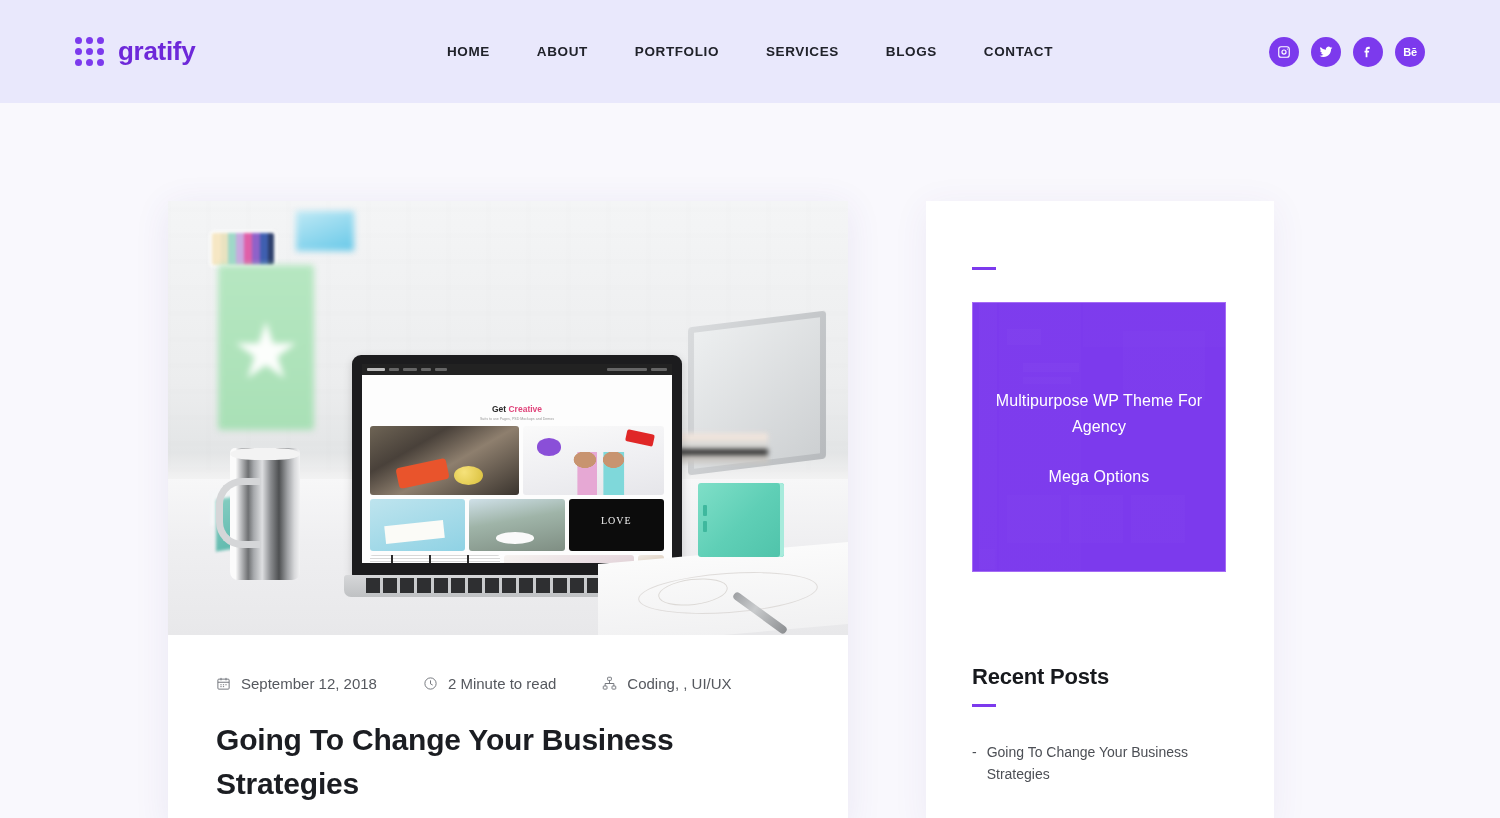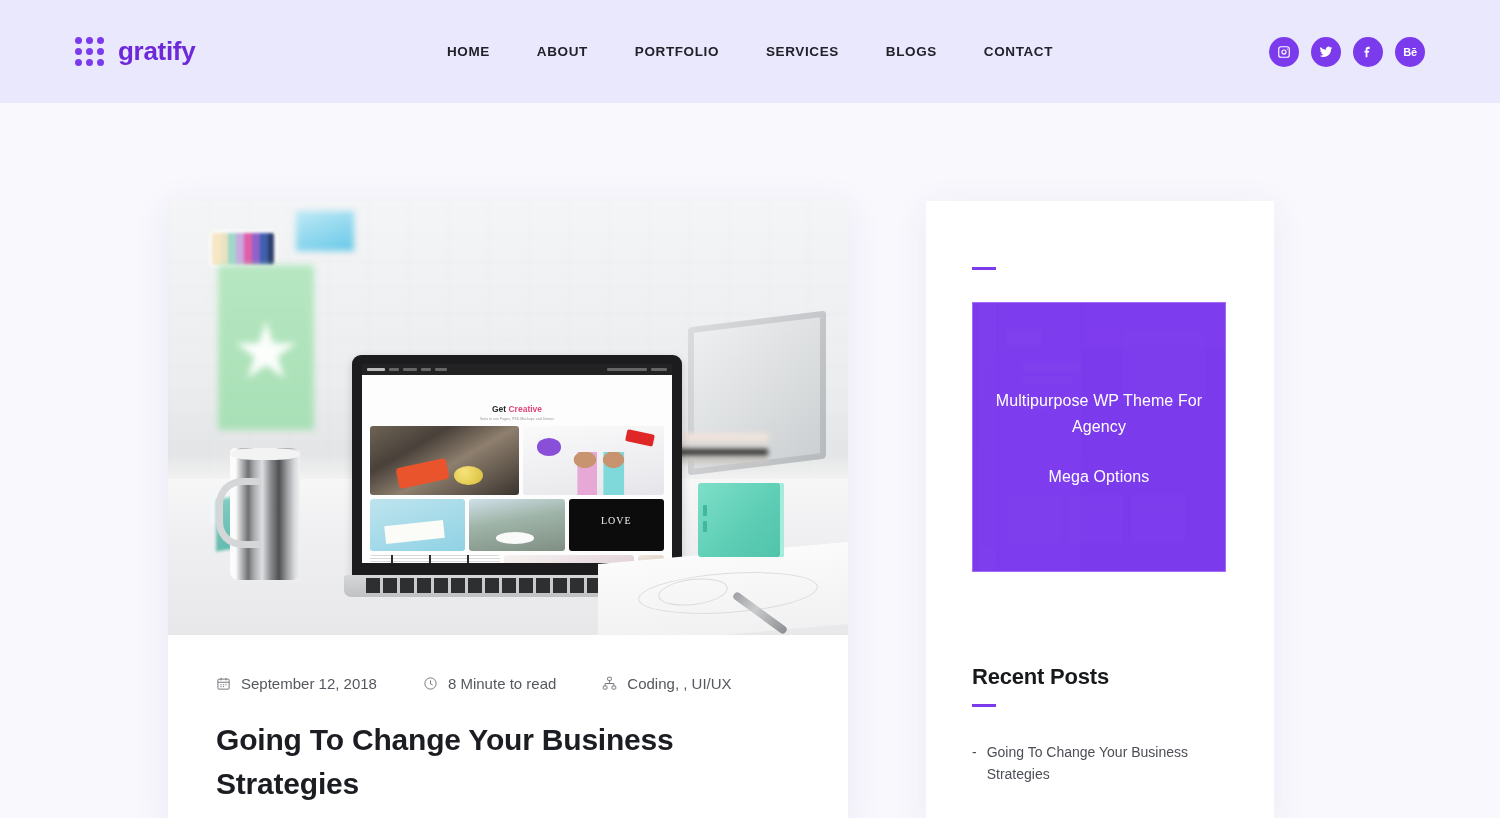--- a/index.html
+++ b/index.html
@@ -443,21 +443,21 @@
               <path d="M7 14h2M11 14h2M15 14h2M7 17h2M11 17h2"></path>
             </svg>
             <span>September 12, 2018</span>
           </div>
 
           <div class="meta-item">
             <svg viewBox="0 0 24 24">
               <circle cx="12" cy="12" r="9"></circle>
               <path d="M12 7v5.5l3.5 2"></path>
             </svg>
-            <span>8 Minute to read</span>
+            <span>2 Minute to read</span>
           </div>
 
           <div class="meta-item">
             <svg viewBox="0 0 24 24">
               <rect x="9" y="2" width="6" height="5" rx="1"></rect>
               <rect x="2" y="16" width="6" height="5" rx="1"></rect>
               <rect x="16" y="16" width="6" height="5" rx="1"></rect>
               <path d="M12 7v5M5 16v-4h14v4"></path>
             </svg>
             <span>Coding, , UI/UX</span>

